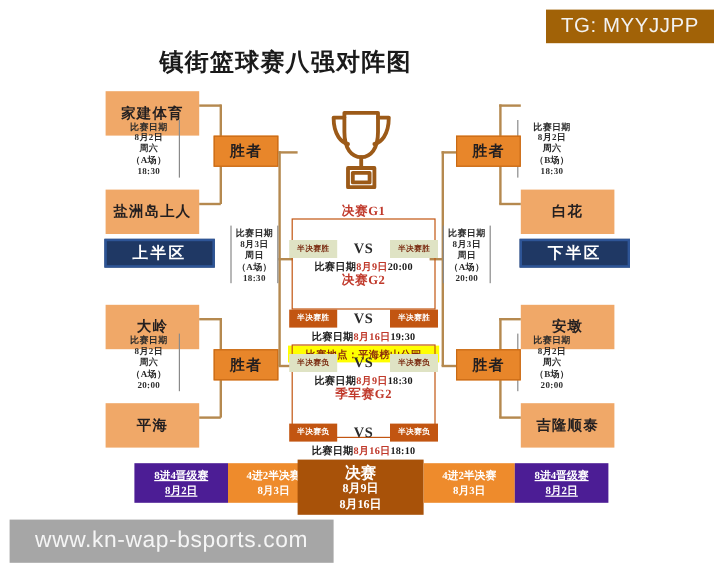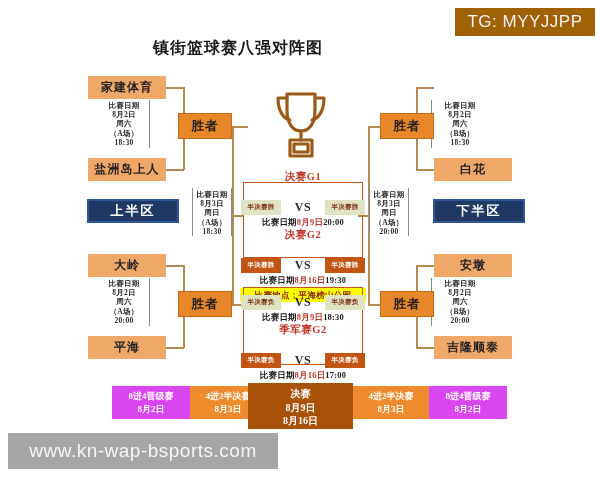--- a/index.html
+++ b/index.html
@@ -19,32 +19,32 @@
   .wm-site{
     position:absolute;left:8px;top:433px;width:270px;height:36px;
     background:#a6a6a6;color:#f5f5f5;
     font-size:19px;line-height:36px;text-align:center;letter-spacing:.5px;
   }
 
   
   .title{
     position:absolute;left:0;top:38px;width:476px;text-align:center;
     font-family:"Liberation Serif","DejaVu Serif",serif;
-    font-size:16px;font-weight:bold;color:#1a1a1a;letter-spacing:1px;
+    font-size:20px;font-weight:bold;color:#1a1a1a;letter-spacing:1px;
   }
 
   
   .box{
     position:absolute;box-sizing:border-box;
     display:flex;align-items:center;justify-content:center;
     font-family:"Liberation Serif","DejaVu Serif",serif;
     font-weight:bold;white-space:nowrap;
   }
   .team{
-    width:78px;height:23px;background:#f0a868;color:#231f20;
+    width:78px;height:37px;background:#f0a868;color:#231f20;
     font-size:12px;letter-spacing:1px;
   }
   .winner{
     width:54px;height:26px;background:#e8862a;color:#231f20;
     border:1px solid #c86a14;font-size:12.5px;letter-spacing:1px;
   }
   .half{
     width:92px;height:24px;background:#1f3864;color:#ffffff;
     border:2px solid #2e5597;font-size:13px;letter-spacing:2px;
   }
@@ -104,21 +104,21 @@
   }
   .cframe{position:absolute;box-sizing:border-box;border:1.5px solid #c25511;}
 
   
   .tl{position:absolute;box-sizing:border-box;
     display:flex;flex-direction:column;align-items:center;justify-content:center;
     font-family:"Liberation Serif","DejaVu Serif",serif;
     font-weight:bold;white-space:nowrap;color:#ffffff;}
   .tl .t1{font-size:9px;line-height:13px;}
   .tl .t2{font-size:9px;line-height:13px;}
-  .tl-a{background:#d946ef;}
+  .tl-a{background:#4c1d95;text-decoration:underline;}
   .tl-b{background:#ee8b2c;}
   .tl-c{background:#a85209;}
 </style>
 </head>
 <body>
 
 <div id="stage">
 
   <div class="wm-tg">TG: MYYJJPP</div>
   <div class="wm-site">www.kn-wap-bsports.com</div>
@@ -265,34 +265,34 @@
     <div class="cdate">
       <span>比赛日期</span><em>8月9日</em><span>18:30</span>
     </div>
     <div class="cg-title">季军赛G2</div>
     <div class="vsrow">
       <div class="slot slot-d">半决赛负</div>
       <div class="vs">VS</div>
       <div class="slot slot-d">半决赛负</div>
     </div>
     <div class="cdate">
-      <span>比赛日期</span><em>8月16日</em><span>17:00</span>
+      <span>比赛日期</span><em>8月16日</em><span>18:10</span>
     </div>
   </div>
 
   <div class="tl tl-a" style="left:112px;top:386px;width:78px;height:33px;">
     <div class="t1">8进4晋级赛</div>
     <div class="t2">8月2日</div>
   </div>
   <div class="tl tl-b" style="left:190px;top:386px;width:76px;height:33px;">
     <div class="t1">4进2半决赛</div>
     <div class="t2">8月3日</div>
   </div>
   <div class="tl tl-c" style="left:248px;top:383px;width:105px;height:46px;">
-    <div class="t1" style="font-size:10px;line-height:15px;">决赛</div>
+    <div class="t1" style="font-size:13px;line-height:15px;">决赛</div>
     <div class="t2" style="font-size:10px;line-height:13px;">8月9日</div>
     <div class="t2" style="font-size:10px;line-height:13px;">8月16日</div>
   </div>
   <div class="tl tl-b" style="left:353px;top:386px;width:76px;height:33px;">
     <div class="t1">4进2半决赛</div>
     <div class="t2">8月3日</div>
   </div>
   <div class="tl tl-a" style="left:429px;top:386px;width:78px;height:33px;">
     <div class="t1">8进4晋级赛</div>
     <div class="t2">8月2日</div>

